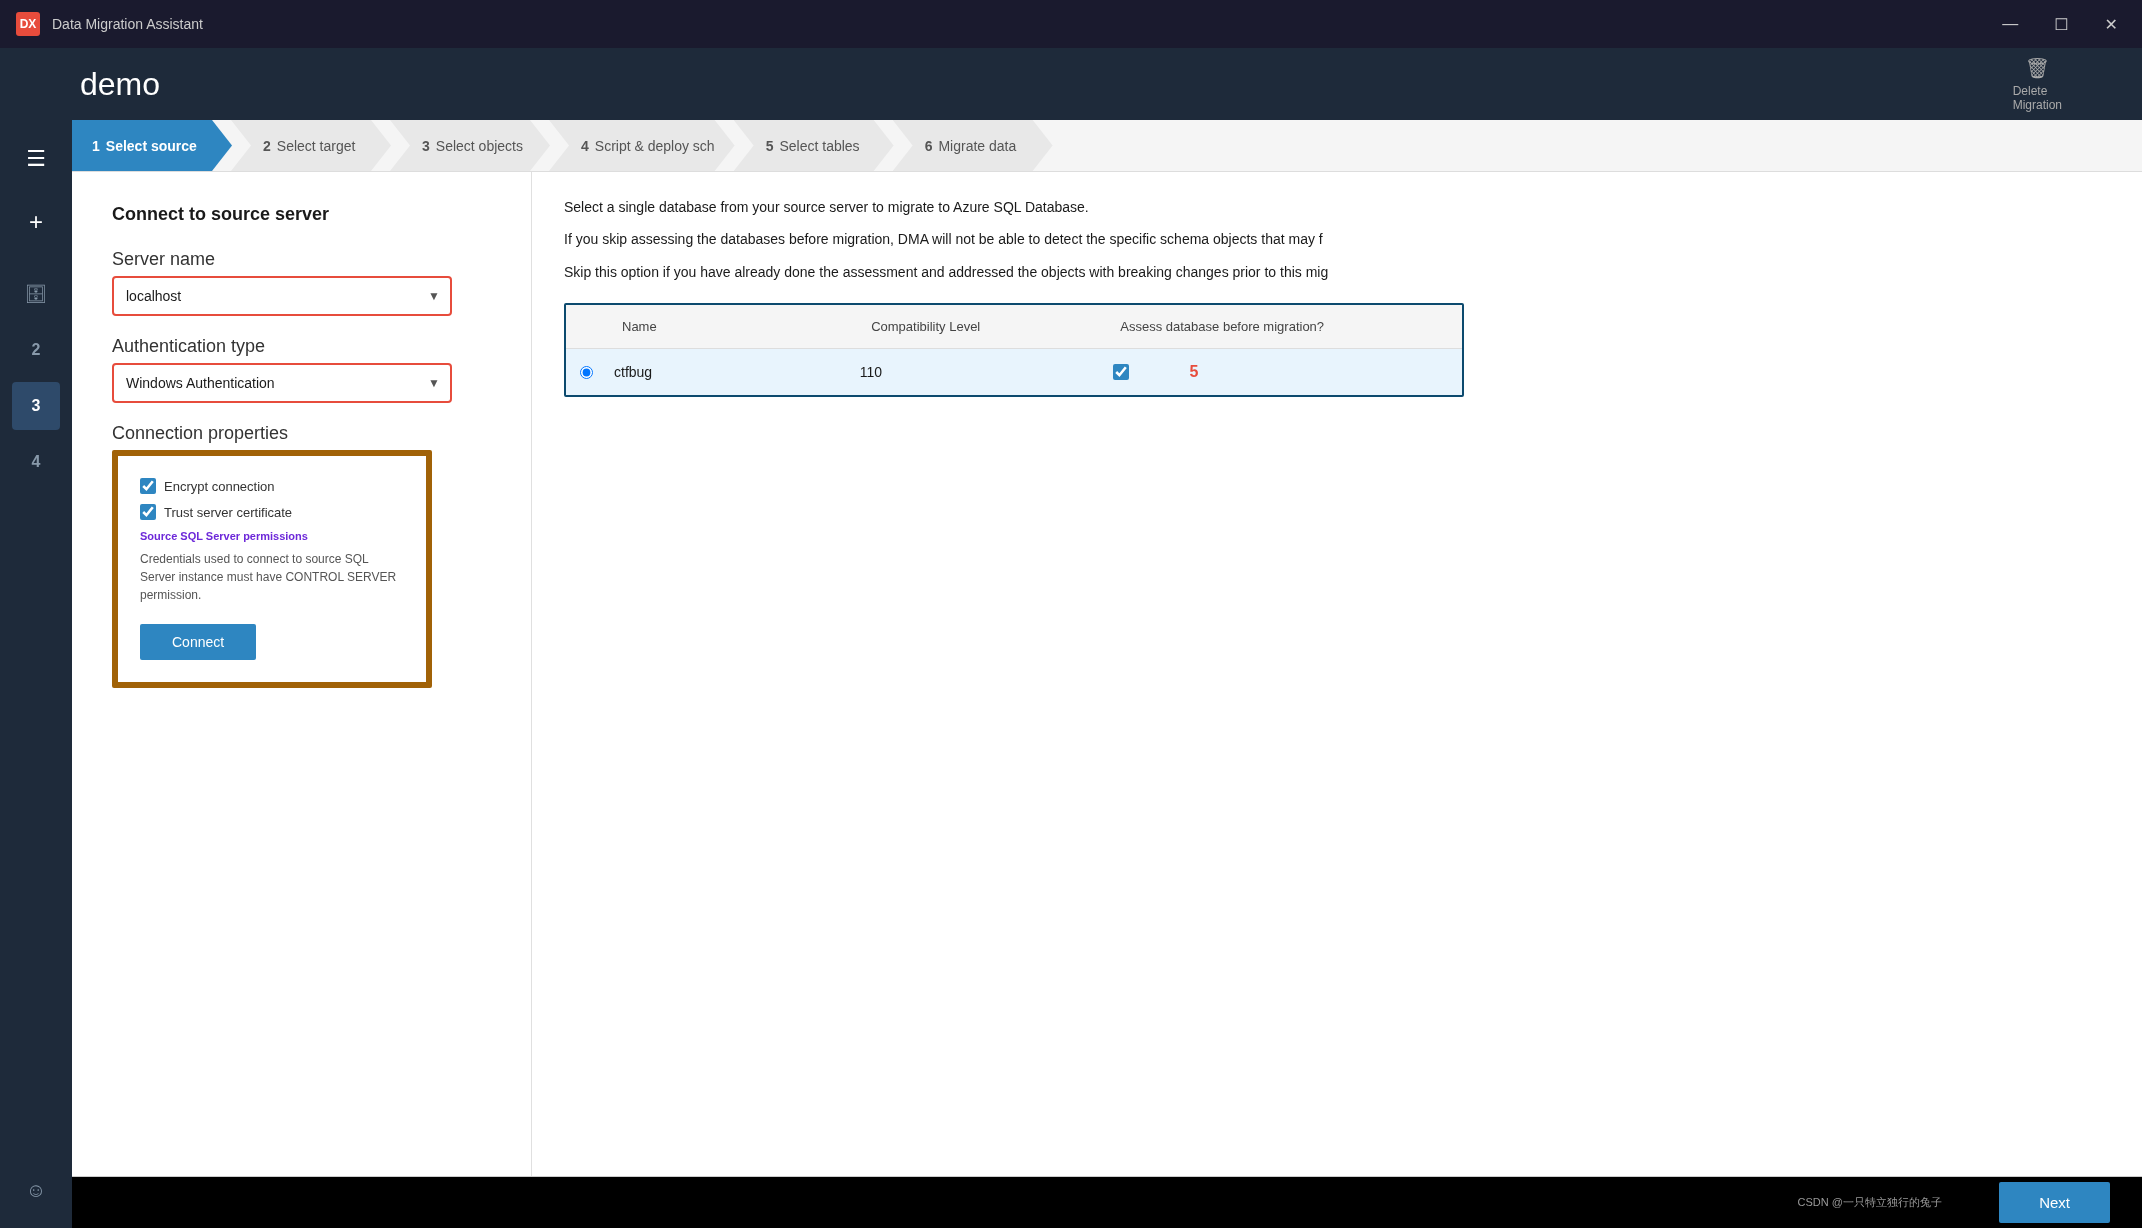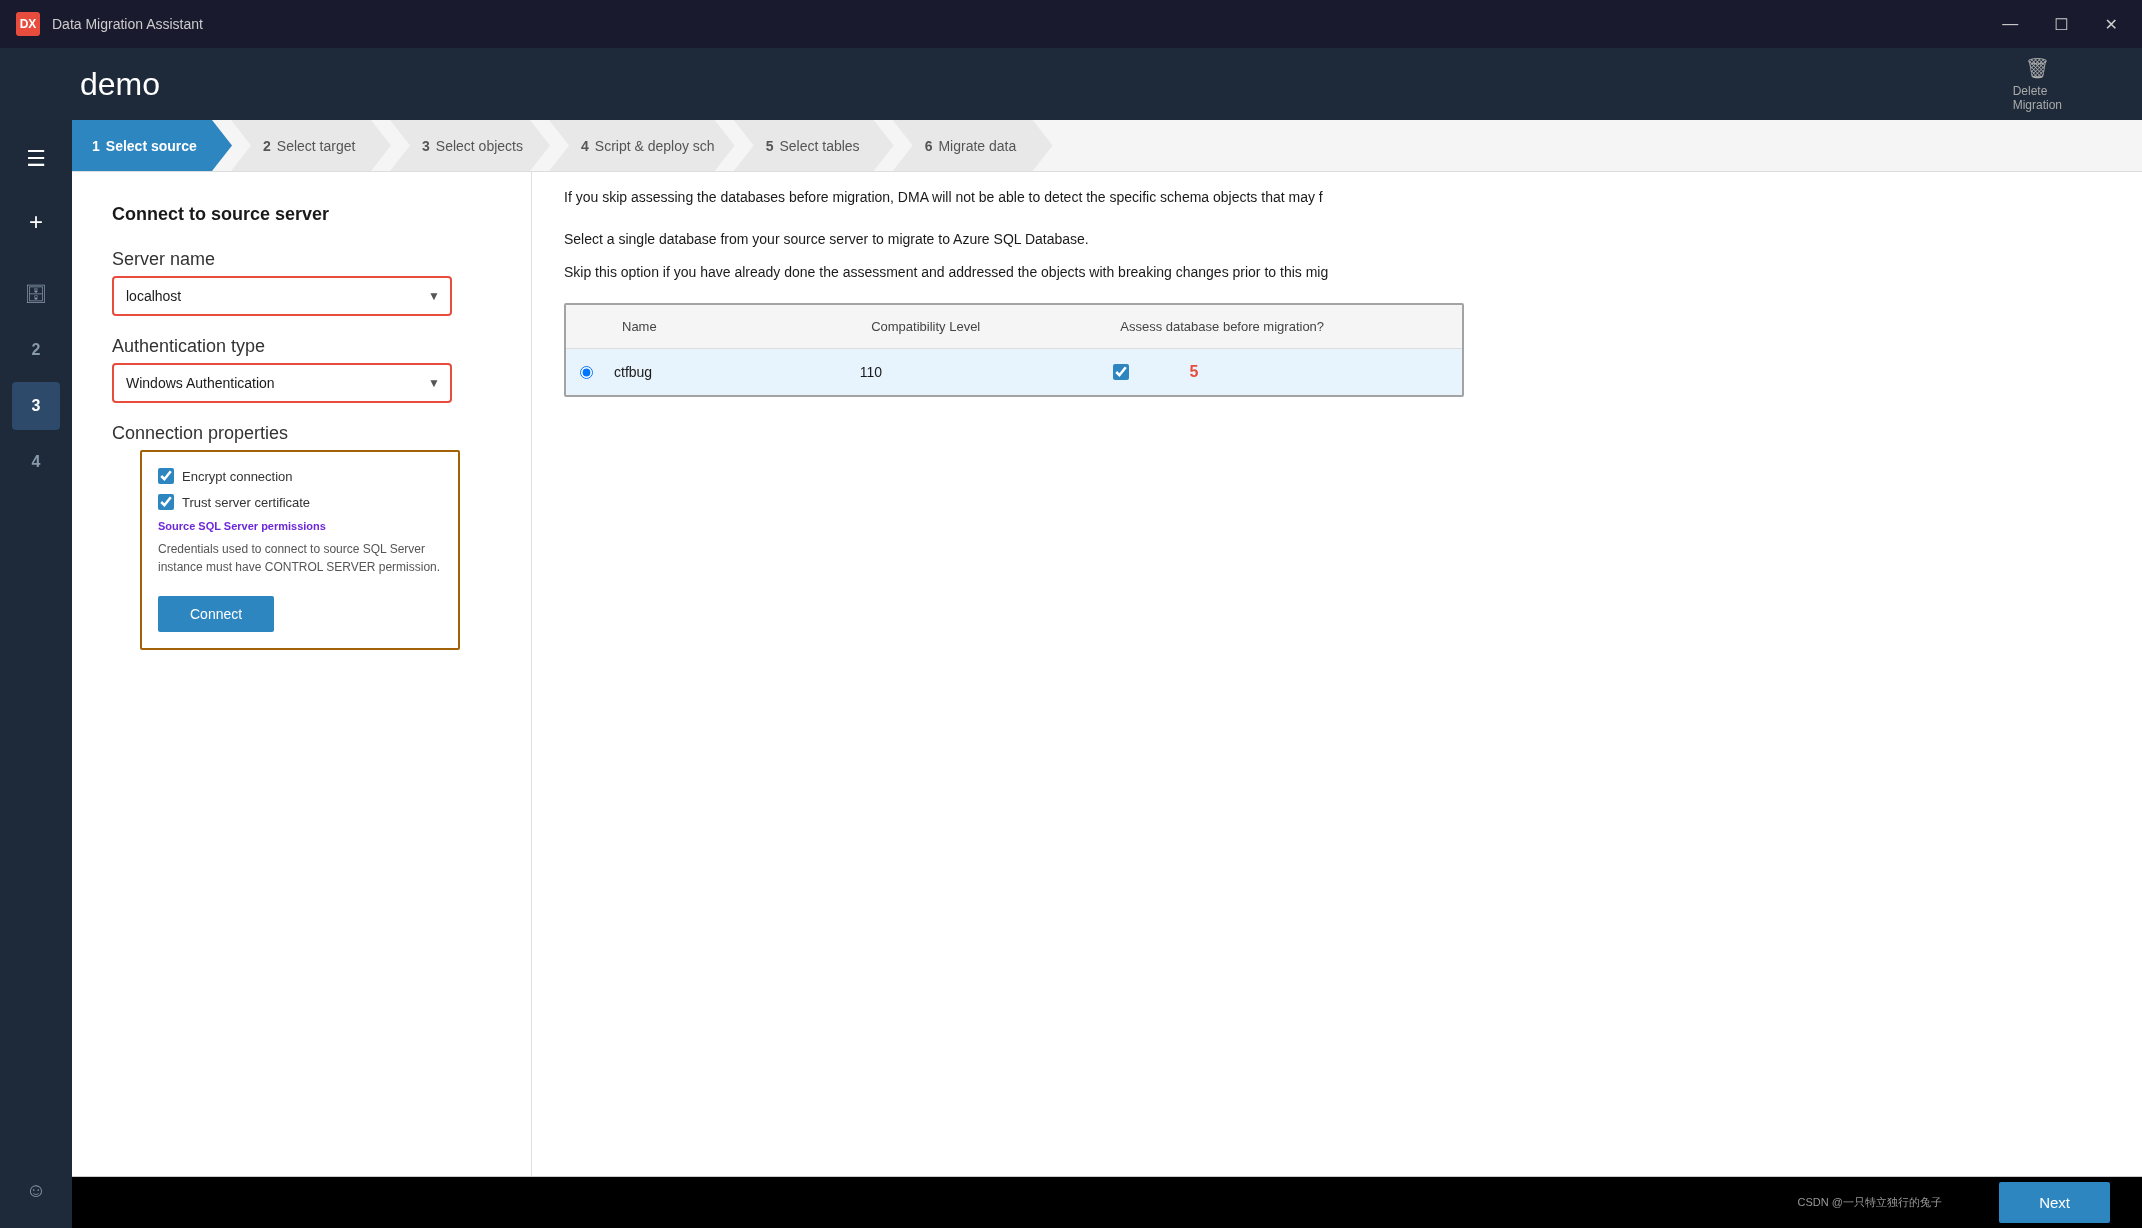--- a/index.html
+++ b/index.html
@@ -170,25 +170,24 @@
       right: 10px;
       top: 50%;
       transform: translateY(-50%);
       pointer-events: none;
       font-size: 12px;
       color: #555;
     }
 
     .connection-props-box {
       width: 320px;
-      border: 2px solid #a16207;
+      border: 6px solid #a16207;
       border-radius: 2px;
-      padding: 16px;
+      padding: 22px;
       margin-top: 4px;
-      margin-left: 28px;
     }
     .checkbox-row { display: flex; align-items: center; gap: 8px; margin-bottom: 10px; }
     .checkbox-row input[type="checkbox"] { width: 16px; height: 16px; cursor: pointer; accent-color: #2e86c1; }
     .checkbox-label { font-size: 13px; color: #333; }
     .permissions-title { font-size: 11px; font-weight: 700; color: #6d28d9; margin-top: 8px; margin-bottom: 8px; }
     .permissions-text { font-size: 12px; color: #555; line-height: 1.5; }
 
     .connect-btn {
       margin-top: 20px;
       background: #2e86c1;
@@ -198,21 +197,21 @@
       font-size: 14px;
       cursor: pointer;
       border-radius: 2px;
     }
 
     
     .right-panel { flex: 1; padding: 24px 32px; overflow: auto; }
     .info-text { font-size: 14px; color: #1a1a1a; line-height: 1.6; margin-bottom: 20px; max-width: 900px; }
 
     
-    .db-table { border: 2px solid #a3a3a3; border-radius: 2px; width: 900px; }
+    .db-table { border: 2px solid #0c4a6e; border-radius: 2px; width: 900px; }
     .db-table-header {
       display: flex;
       background: #f5f5f5;
       border-bottom: 1px solid #ddd;
       padding: 8px 0;
     }
     .db-col-name { flex: 2; padding: 6px 16px; font-size: 13px; color: #444; font-weight: 500; }
     .db-col-compat { flex: 2; padding: 6px 16px; font-size: 13px; color: #444; font-weight: 500; }
     .db-col-assess { flex: 3; padding: 6px 16px; font-size: 13px; color: #444; font-weight: 500; }
     .db-table-row {
@@ -359,22 +358,22 @@
               <label class="checkbox-label" for="trust">Trust server certificate</label>
             </div>
             <div class="permissions-title">Source SQL Server permissions</div>
             <div class="permissions-text">Credentials used to connect to source SQL Server instance must have CONTROL SERVER permission.</div>
             <button class="connect-btn">Connect</button>
           </div>
         </div>
       </div>
 
       <div class="right-panel">
+        <div class="info-text">Select a single database from your source server to migrate to Azure SQL Database.</div>
         <div class="info-text" style="margin-top:-10px;">If you skip assessing the databases before migration, DMA will not be able to detect the specific schema objects that may f</div>
-        <div class="info-text">Select a single database from your source server to migrate to Azure SQL Database.</div>
         <div class="info-text" style="margin-top:-10px;">Skip this option if you have already done the assessment and addressed the objects with breaking changes prior to this mig</div>
 
         <div class="db-table">
           <div class="db-table-header">
             <div style="flex:0 0 40px;"></div>
             <div class="db-col-name">Name</div>
             <div class="db-col-compat">Compatibility Level</div>
             <div class="db-col-assess">Assess database before migration?</div>
           </div>
           <div class="db-table-row">

